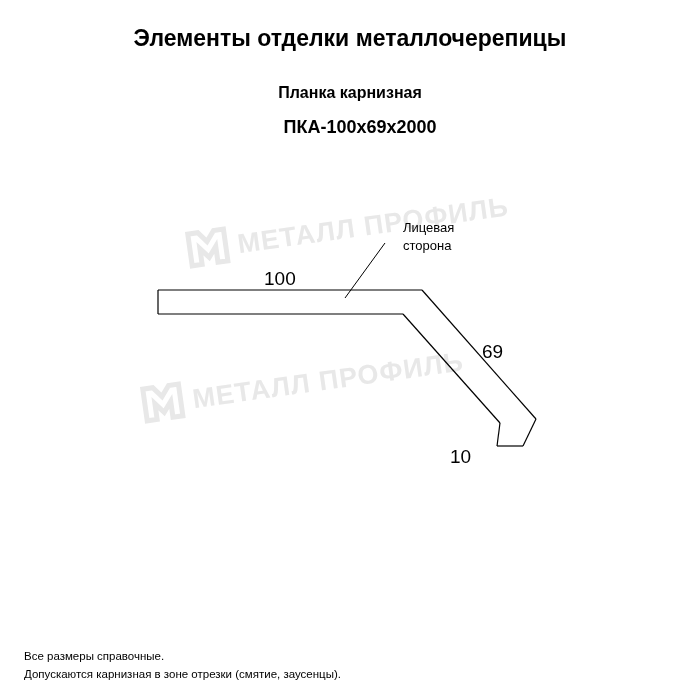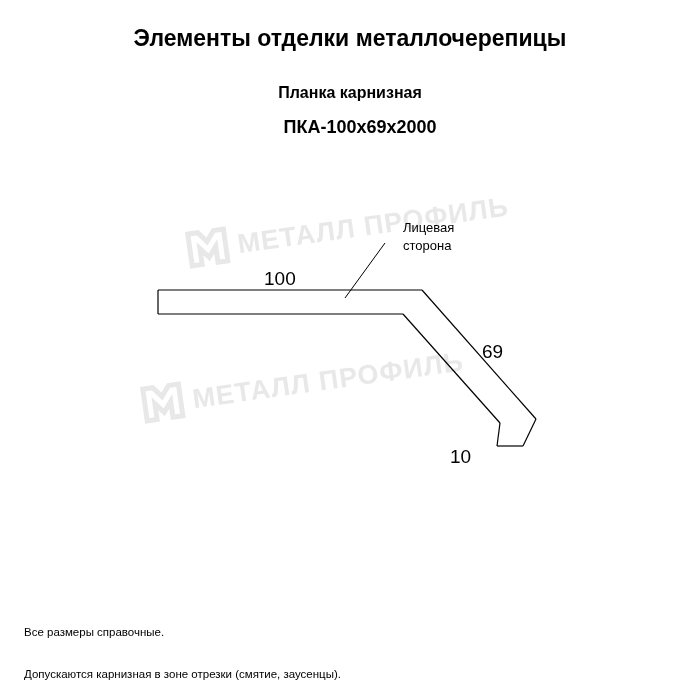--- a/index.html
+++ b/index.html
@@ -65,21 +65,20 @@
   .footer {
     position: absolute;
     left: 24px;
     bottom: 17px;
     font-size: 11.5px;
     line-height: 18px;
     color: #000;
   }
   .footer div {
     white-space: nowrap;
-    margin-top: 24px;
   }
   .dim-label {
     font-family: "Liberation Sans", sans-serif;
     font-size: 19px;
     fill: #000;
   }
   .callout-label {
     font-family: "Liberation Sans", sans-serif;
     font-size: 13px;
     fill: #000;

